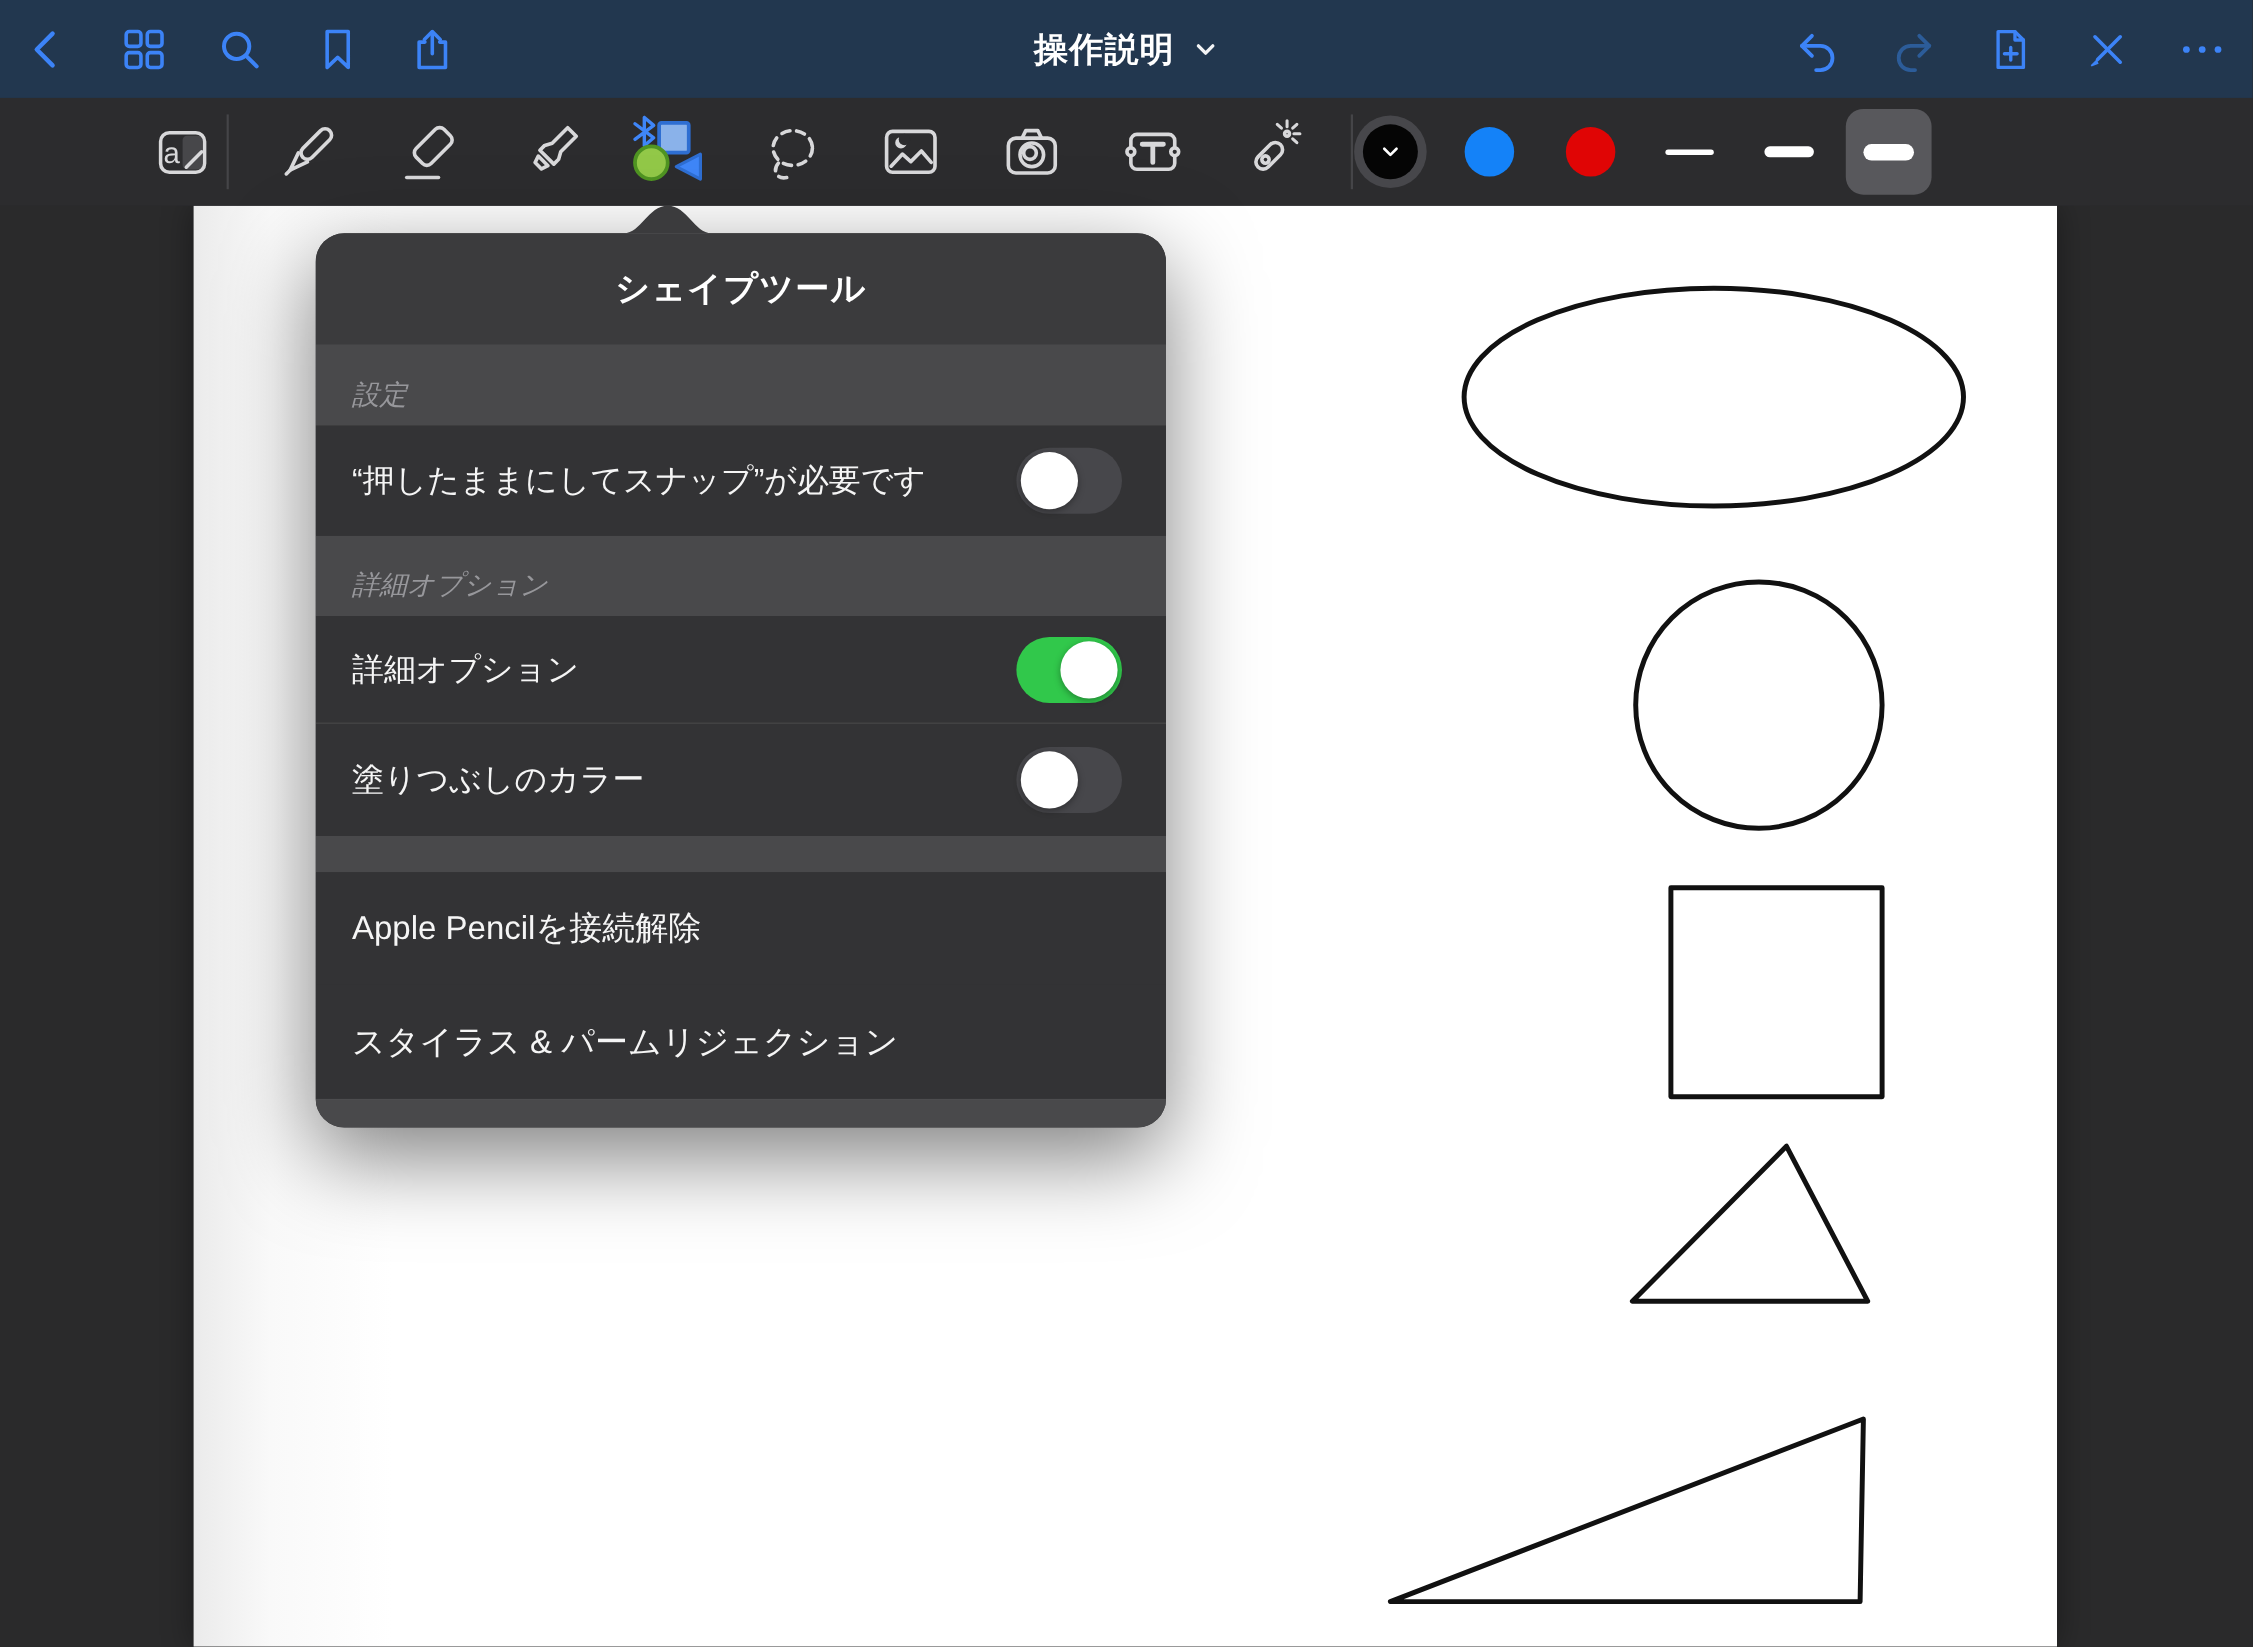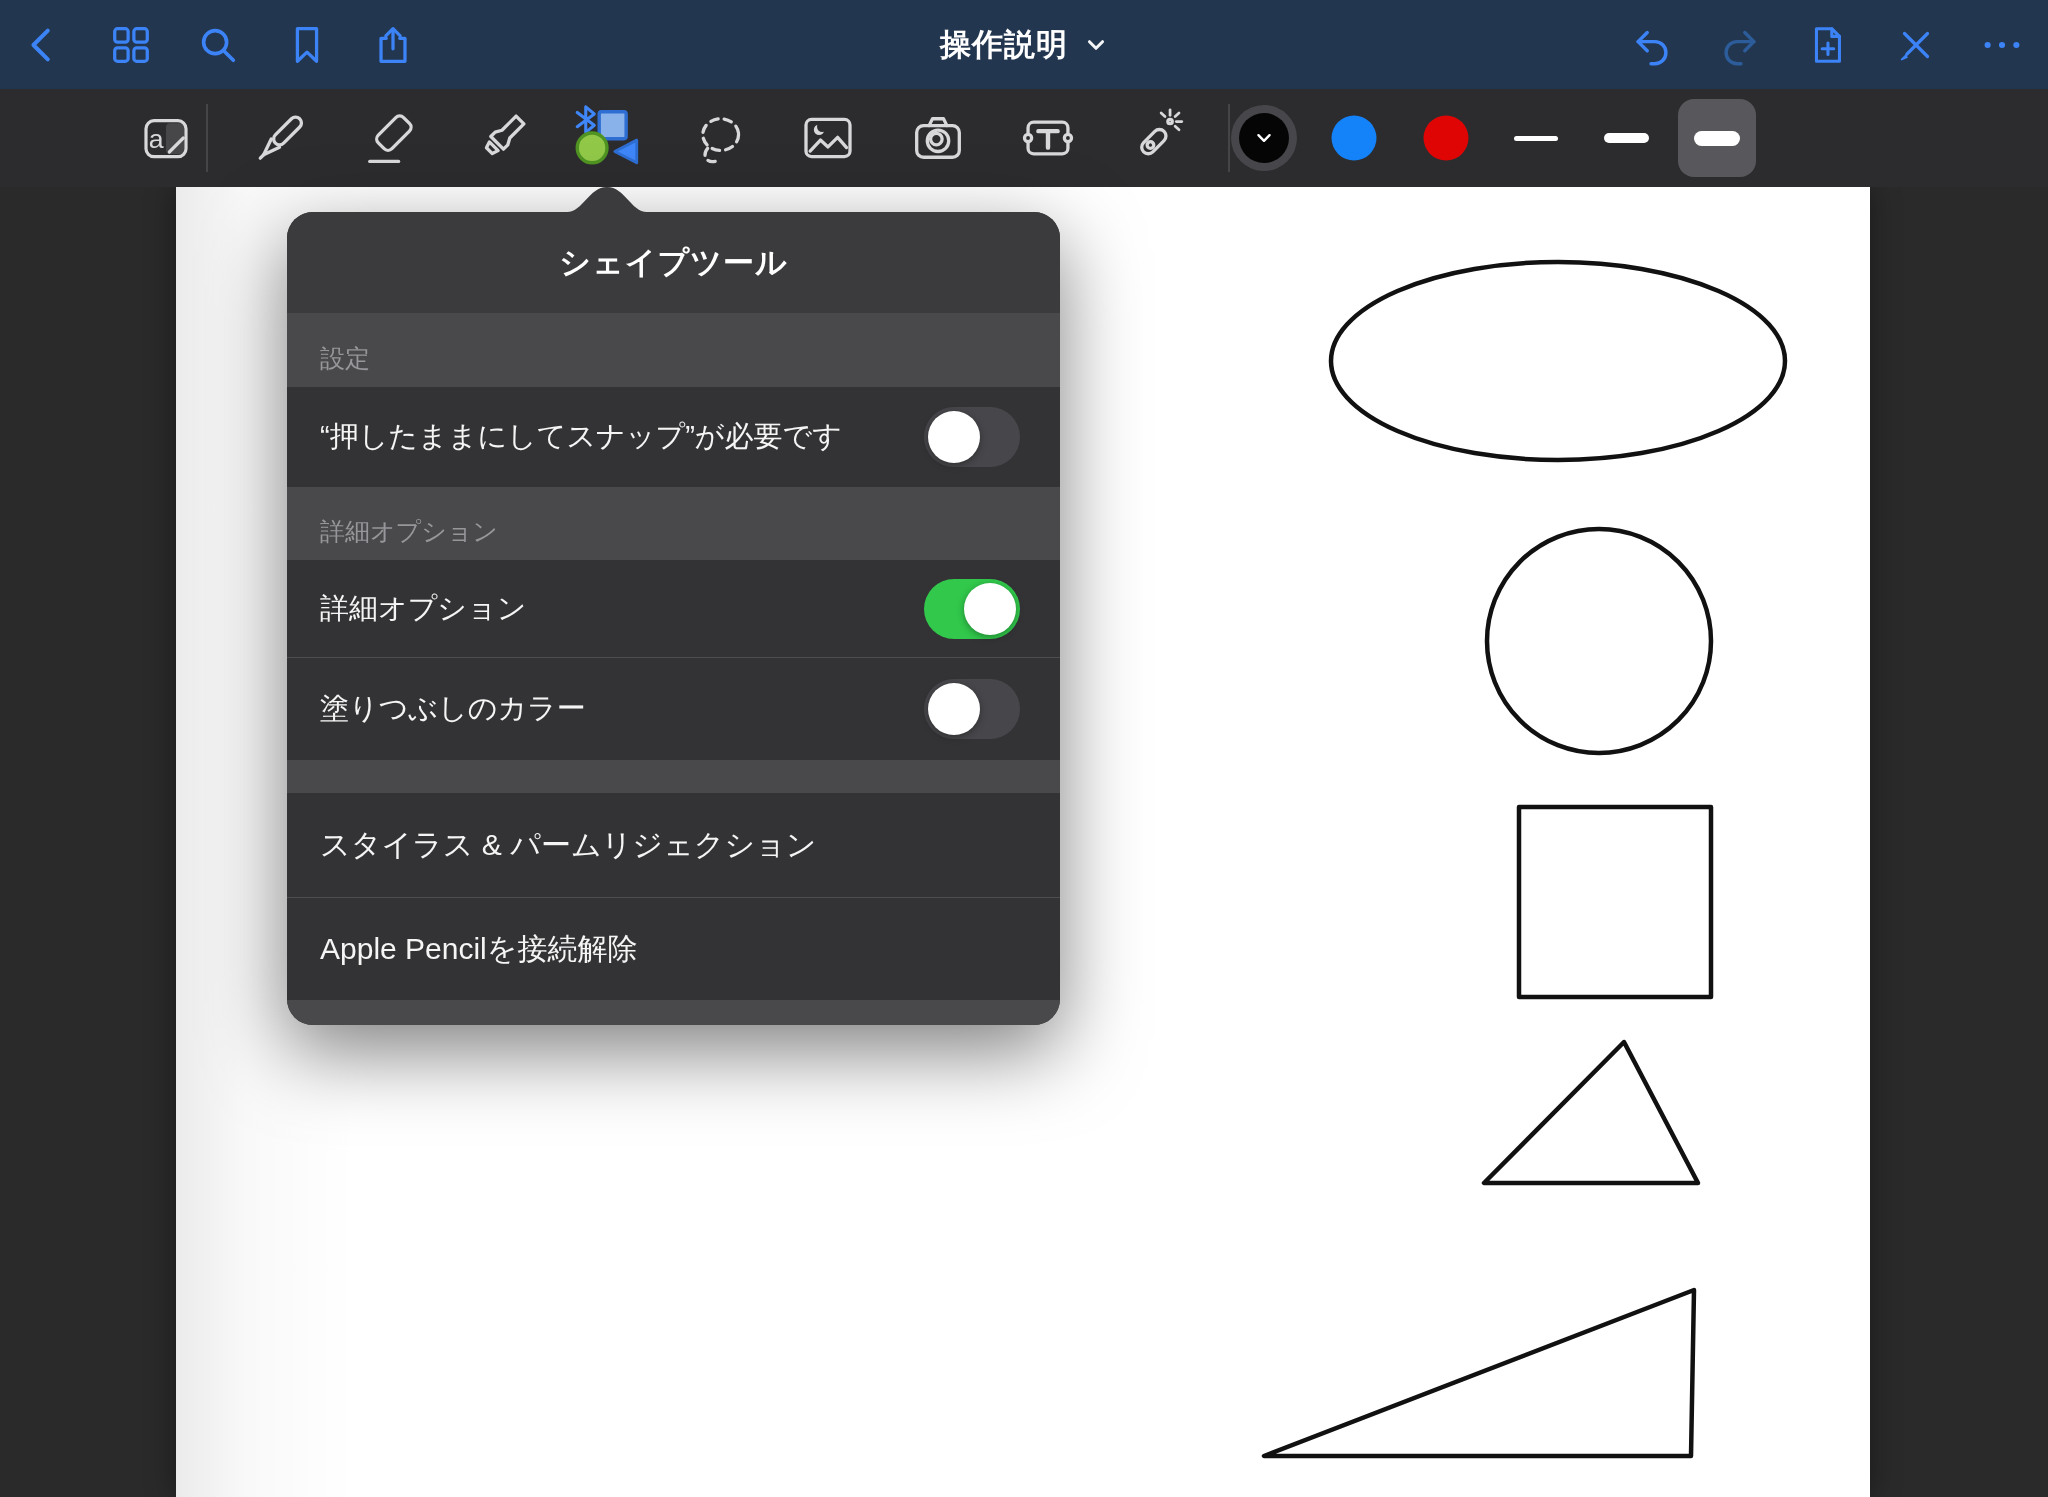--- a/index.html
+++ b/index.html
@@ -73,21 +73,21 @@
   }
   .popup-bump { position: absolute; left: 567px; top: 187px; width: 80px; height: 25px; z-index: 26; }
 
   .p-title {
     height: 101px; background: #3b3b3d; color: #ffffff;
     display: flex; align-items: center; justify-content: center;
     font-size: 31px; font-weight: 700; letter-spacing: 1px;
   }
   .p-band {
     background: #49494b; color: #97979b; font-size: 25px;
-    display: flex; align-items: flex-end; padding: 0 0 12px 33px;
+    display: flex; align-items: flex-end; padding: 0 0 12px 33px; font-style: italic;
   }
   .band-1 { height: 74px; }
   .band-2 { height: 73px; }
   .band-spacer { height: 33px; padding: 0; }
   .band-footer { height: 25px; padding: 0; }
   .p-row {
     background: #333335; color: #f5f5f5; font-size: 29px;
     display: flex; align-items: center; padding: 0 40px 0 33px; position: relative;
   }
   .row-1 { height: 100px; }
@@ -362,23 +362,23 @@
   <div class="p-row row-3">
     <span>塗りつぶしのカラー</span>
     <span class="grow"></span>
     <div class="toggle">
         <div class="knob"></div>
       </div>
   </div>
 
   <div class="p-band band-spacer"></div>
 
+  <div class="p-row p-action2">
+    <span>Apple Pencilを接続解除</span>
+  </div>
+
   <div class="p-row p-action">
     <span>スタイラス &amp; パームリジェクション</span>
     <div class="sep"></div>
   </div>
 
-  <div class="p-row p-action2">
-    <span>Apple Pencilを接続解除</span>
-  </div>
-
   <div class="p-band band-footer"></div>
 </div>
 
 </body></html>

